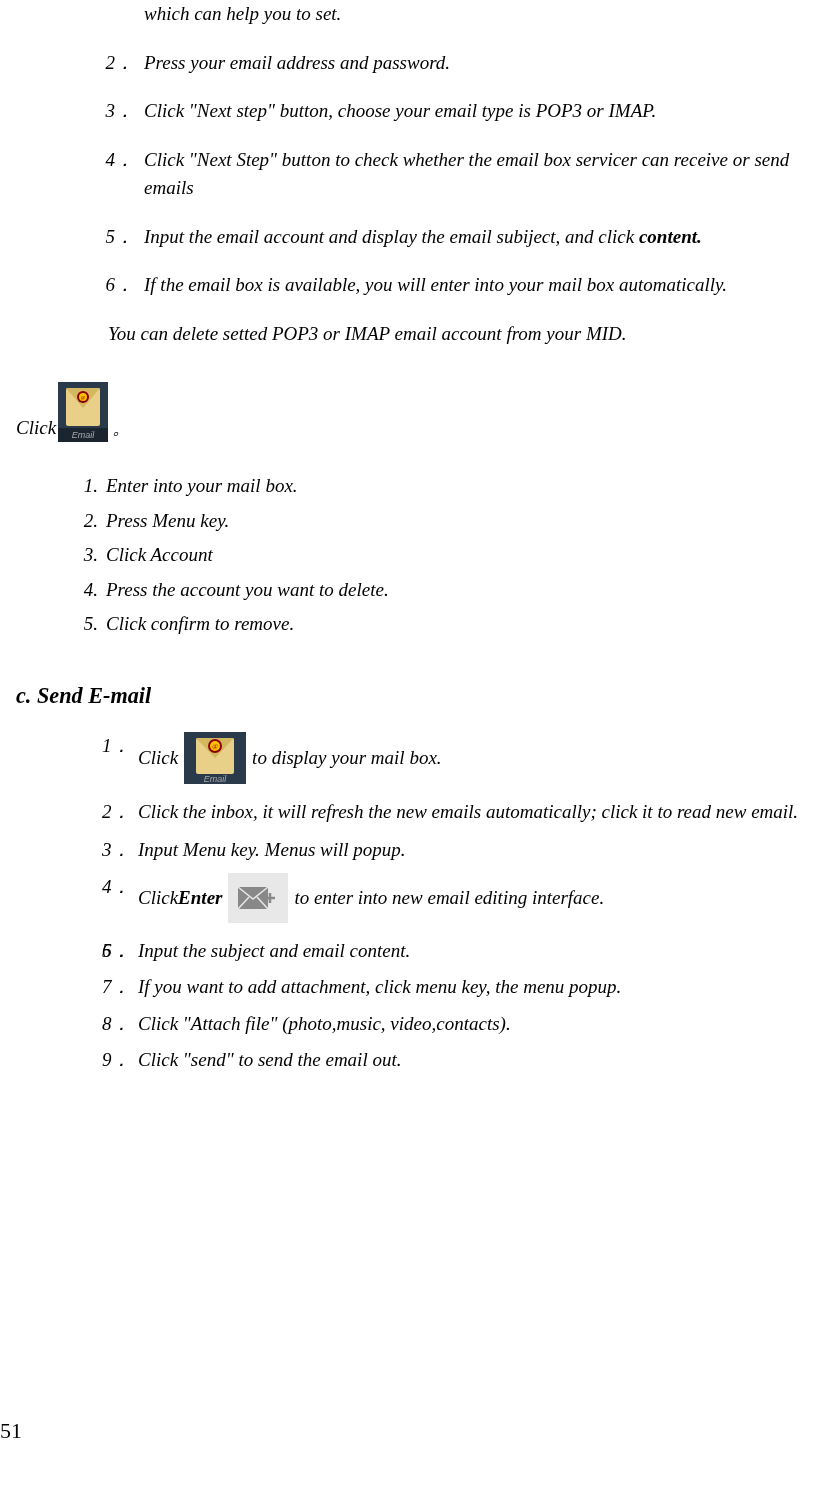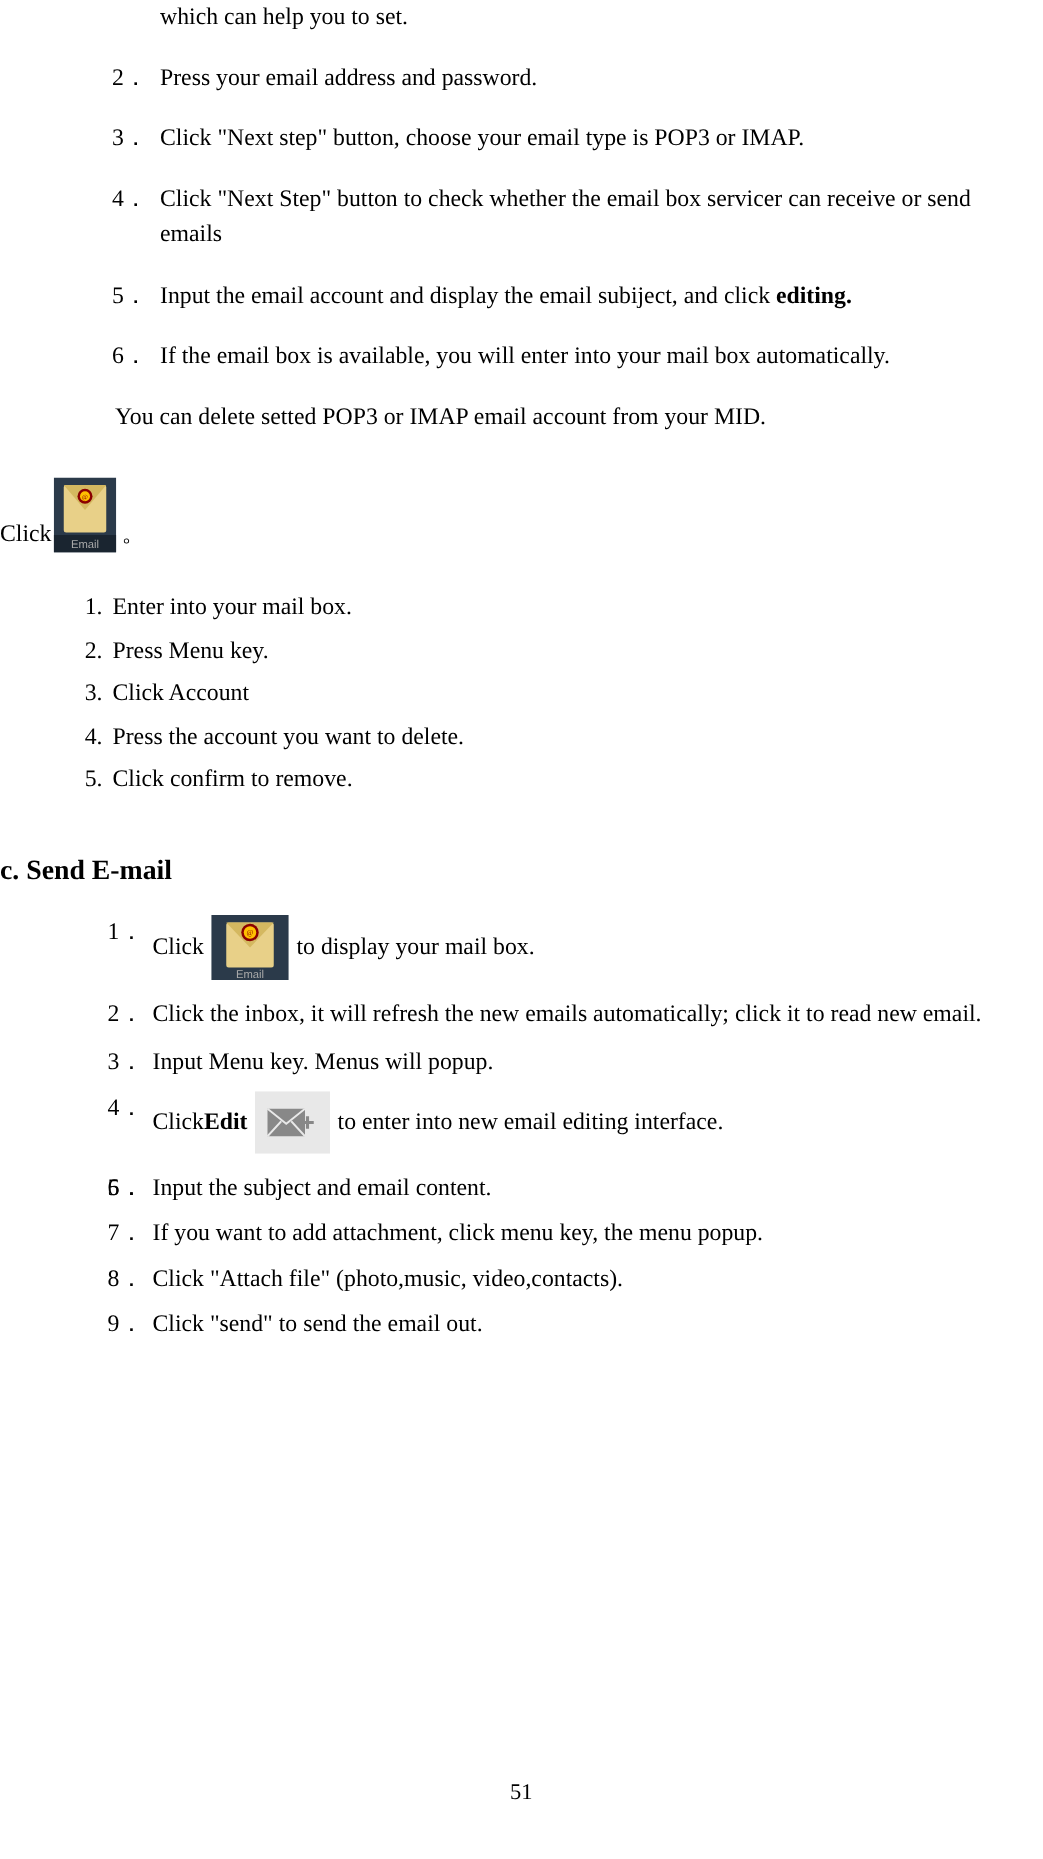--- a/index.html
+++ b/index.html
@@ -12,21 +12,22 @@
       height: 1487px;
       font-family: "Times New Roman", Times, serif;
       font-size: 19px;
       line-height: 1.5;
       color: #000;
       background: #fff;
       padding: 0;
       position: relative;
     }
     .content {
-      padding: 0 0 0 0;
+      padding: 0 0 0 16px;
+      font-style: italic;
     }
     .ol-continuing {
       list-style: none;
       padding-left: 128px;
     }
     .ol-continuing li {
       position: relative;
       margin-bottom: 20px;
       padding-right: 10px;
     }
@@ -119,22 +120,21 @@
       margin-bottom: 14px;
     }
     .bold {
       font-weight: bold;
     }
     .page-number {
       position: absolute;
       bottom: 40px;
       left: 0;
       right: 0;
-      text-align: center;
-      font-size: 18px;
+      font-size: 22px;
     }
     .li-inline {
       display: flex;
       align-items: center;
       flex-wrap: wrap;
     }
   </style>
 </head>
 <body>
 
@@ -151,21 +151,21 @@
     <li>
       <span class="num">3．</span>
       <span>Click "Next step" button, choose your email type is POP3 or IMAP.</span>
     </li>
     <li>
       <span class="num">4．</span>
       <span>Click "Next Step" button to check whether the email box servicer can receive or send emails</span>
     </li>
     <li>
       <span class="num">5．</span>
-      <span>Input the email account and display the email subiject, and click </span><span class="bold">editing.</span>
+      <span>Input the email account and display the email subiject, and click </span><span class="bold">content.</span>
     </li>
     <li>
       <span class="num">6．</span>
       <span>If the email box is available, you will enter into your mail box automatically.</span>
     </li>
   </ol>
 
   <p class="intro-text">You can delete setted POP3 or IMAP email account from your MID.</p>
 
   <div class="click-line">
@@ -236,21 +236,21 @@
       </span>
     </li>
     <li>
       <span class="num">3．</span>
       <span>Input Menu key. Menus will popup.</span>
     </li>
     <li class="with-icon">
       <span class="num">4．</span>
       <span class="li-inline">
         <span>Click </span>
-          <span class="bold">Edit</span>
+          <span class="bold">Enter</span>
         <span class="compose-icon">
           <svg viewBox="0 0 60 50" width="60" height="50">
             <rect x="0" y="0" width="60" height="50" fill="#e8e8e8"></rect>
             <rect x="10" y="14" width="30" height="22" fill="#888"></rect>
             <path d="M 10 14 L 25 26 L 40 14" stroke="#e8e8e8" stroke-width="1.5" fill="none"></path>
             <path d="M 10 36 L 21 24 M 40 36 L 29 24" stroke="#e8e8e8" stroke-width="1.5" fill="none"></path>
             <path d="M 42 20 L 42 30 M 37 25 L 47 25" stroke="#888" stroke-width="2.5" fill="none"></path>
           </svg>
         </span>
         <span> to enter into new email editing interface.</span>

